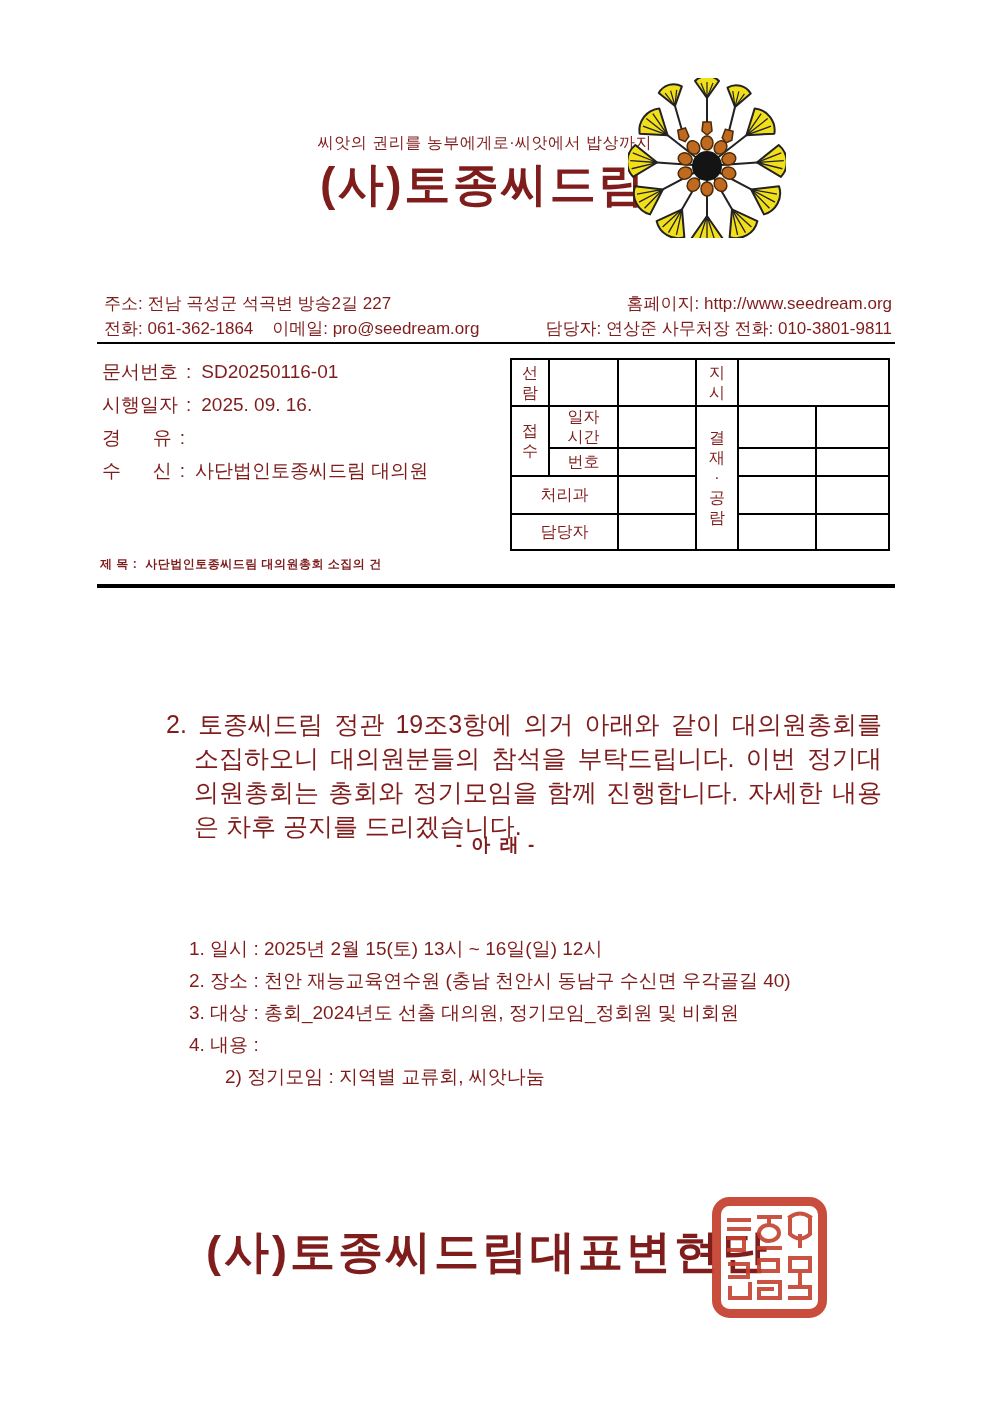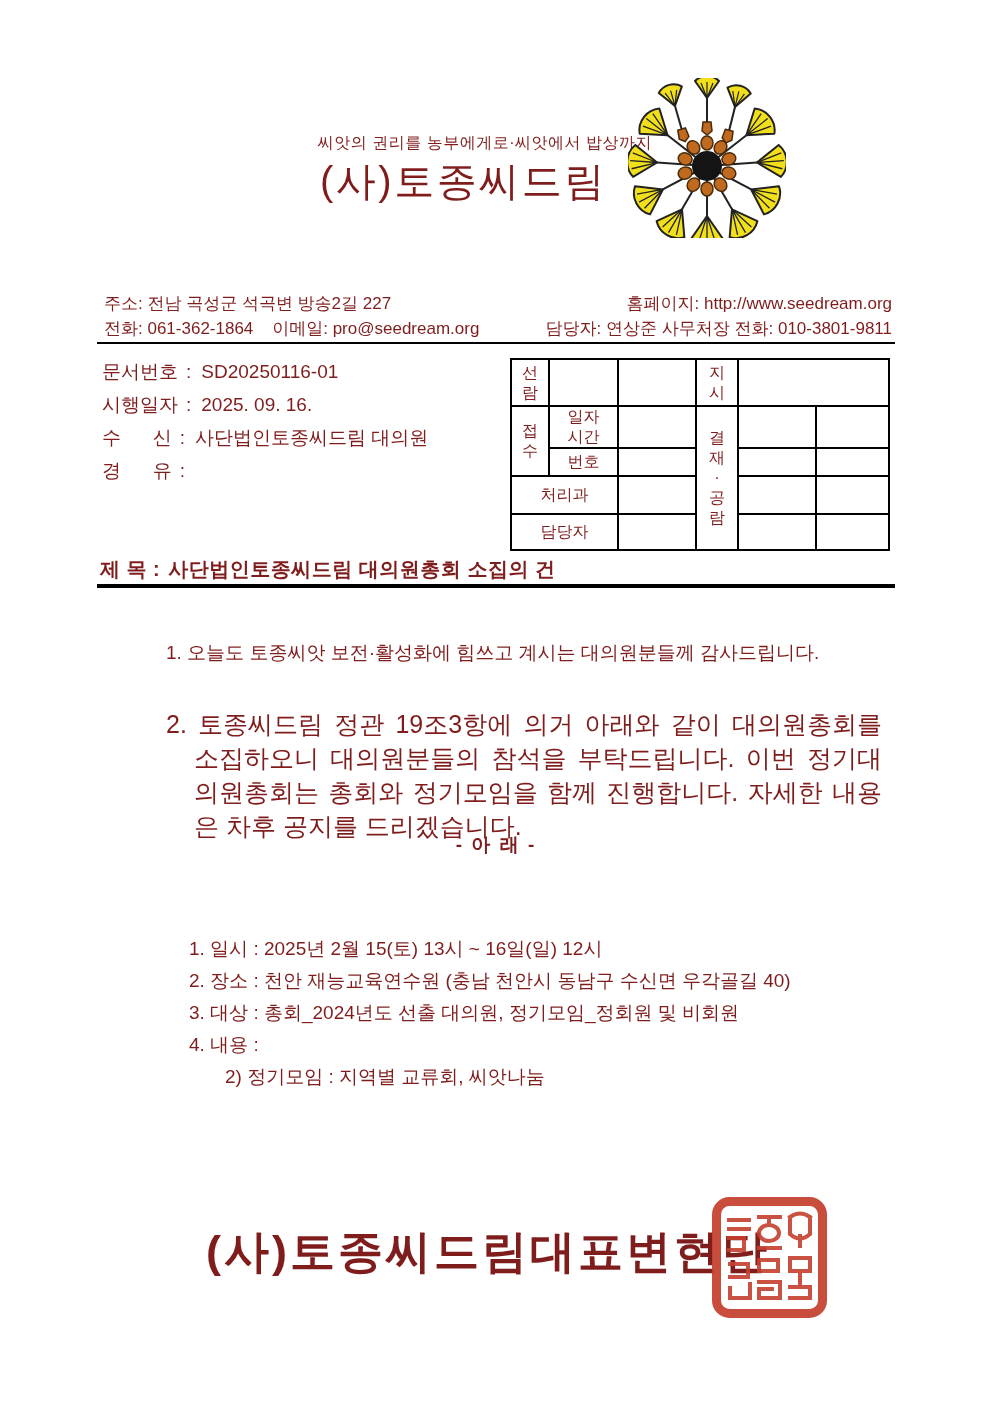--- a/index.html
+++ b/index.html
@@ -4,40 +4,40 @@
 <style>
   * { margin:0; padding:0; box-sizing:border-box; }
   html,body { background:#ffffff; }
   .page {
     position:relative; width:992px; height:1403px; background:#ffffff;
     font-family:"Liberation Sans", sans-serif; color:#7f1d1d; overflow:hidden;
   }
   
   .slogan { position:absolute; top:133px; left:250px; width:402px; text-align:right;
             font-size:16px; letter-spacing:0.5px; white-space:pre; }
-  .org-name { position:absolute; top:154px; left:320px; font-size:40px; font-weight:normal;
+  .org-name { position:absolute; top:154px; left:320px; font-size:46px; font-weight:bold;
               letter-spacing:2.5px; white-space:pre; }
   .logo { position:absolute; left:628px; top:78px; width:158px; height:160px; }
   
   .contact { position:absolute; top:291px; left:104px; width:788px; font-size:17px; }
   .contact-row { display:flex; justify-content:space-between; line-height:25px; }
   .contact-row span { white-space:pre; }
   .rule-thin { position:absolute; top:342px; left:97px; width:798px; height:2px; background:#000; }
   
   .doc-info { position:absolute; top:361px; left:102px; font-size:19px; }
   .doc-line { line-height:22px; margin-bottom:11px; }
   .doc-label { display:inline-block; white-space:pre; }
   .doc-colon { margin:0 10px 0 8px; }
   .doc-value { white-space:pre; }
   
   .approval { position:absolute; top:358px; left:510px; border-collapse:collapse; table-layout:fixed; }
   .approval td { border:2px solid #000; text-align:center; vertical-align:middle;
                  font-size:16px; line-height:1.25; white-space:pre-line; padding:0; }
   
-  .subject { position:absolute; top:556px; left:100px; font-size:20px; font-weight:bold; letter-spacing:0.5px; }
+  .subject { position:absolute; top:556px; left:100px; font-size:12px; font-weight:bold; letter-spacing:0.5px; }
   .subject .t { margin-left:8px; }
   .rule-thick { position:absolute; top:584px; left:97px; width:798px; height:4px; background:#000; }
   
   .body-item1 { position:absolute; top:640px; left:166px; width:740px; font-size:19px; }
   .body-item2 { position:absolute; top:707px; left:166px; width:716px; font-size:25px;
                 line-height:34px; text-align:justify; padding-left:28px; text-indent:-28px; }
   .below-title { position:absolute; top:832px; left:0; width:992px; text-align:center;
                  font-size:19px; font-weight:bold; letter-spacing:2px; white-space:pre; }
   .details { position:absolute; top:933px; left:189px; font-size:19px; font-weight:normal; }
   .details .line { line-height:32px; white-space:pre; }
@@ -110,24 +110,24 @@
   <div class="rule-thin"></div>
 
   <div class="doc-info">
     <div class="doc-line">
       <span class="doc-label">문서번호</span><span class="doc-colon">:</span><span class="doc-value">SD20250116-01</span>
     </div>
     <div class="doc-line">
       <span class="doc-label">시행일자</span><span class="doc-colon">:</span><span class="doc-value">2025. 09. 16.</span>
     </div>
     <div class="doc-line">
+      <span class="doc-label">경      유</span><span class="doc-colon">:</span><span class="doc-value"></span>
+    </div>
+    <div class="doc-line">
       <span class="doc-label">수      신</span><span class="doc-colon">:</span><span class="doc-value">사단법인토종씨드림 대의원</span>
-    </div>
-    <div class="doc-line">
-      <span class="doc-label">경      유</span><span class="doc-colon">:</span><span class="doc-value"></span>
     </div>
   </div>
 
   <table class="approval">
     <colgroup>
       <col style="width:38px">
         <col style="width:69px">
         <col style="width:78px">
       <col style="width:42px">
         <col style="width:78px">
@@ -176,21 +176,20 @@
       <td></td>
     </tr>
     </tbody>
   </table>
 
   <div class="subject">
     <span>제 목 :</span><span class="t">사단법인토종씨드림 대의원총회 소집의 건</span>
   </div>
   <div class="rule-thick"></div>
 
-  <div class="body-item1">1. 오늘도 토종씨앗 보전·활성화에 힘쓰고 계시는 대의원분들께 감사드립니다.</div>
   <div class="body-item2">2. 토종씨드림 정관 19조3항에 의거 아래와 같이 대의원총회를 소집하오니 대의원분들의 참석을 부탁드립니다. 이번 정기대의원총회는 총회와 정기모임을 함께 진행합니다. 자세한 내용은 차후 공지를 드리겠습니다.</div>
   <div class="below-title">- 아 래 -</div>
 
   <div class="details">
     <div class="line">1. 일시 : 2025년 2월 15(토) 13시 ~ 16일(일) 12시</div>
     <div class="line">2. 장소 : 천안 재능교육연수원 (충남 천안시 동남구 수신면 우각골길 40)</div>
     <div class="line">3. 대상 : 총회_2024년도 선출 대의원, 정기모임_정회원 및 비회원</div>
     <div class="line">4. 내용 :</div>
     <div class="line sub">2) 정기모임 : 지역별 교류회, 씨앗나눔</div>
   </div>

